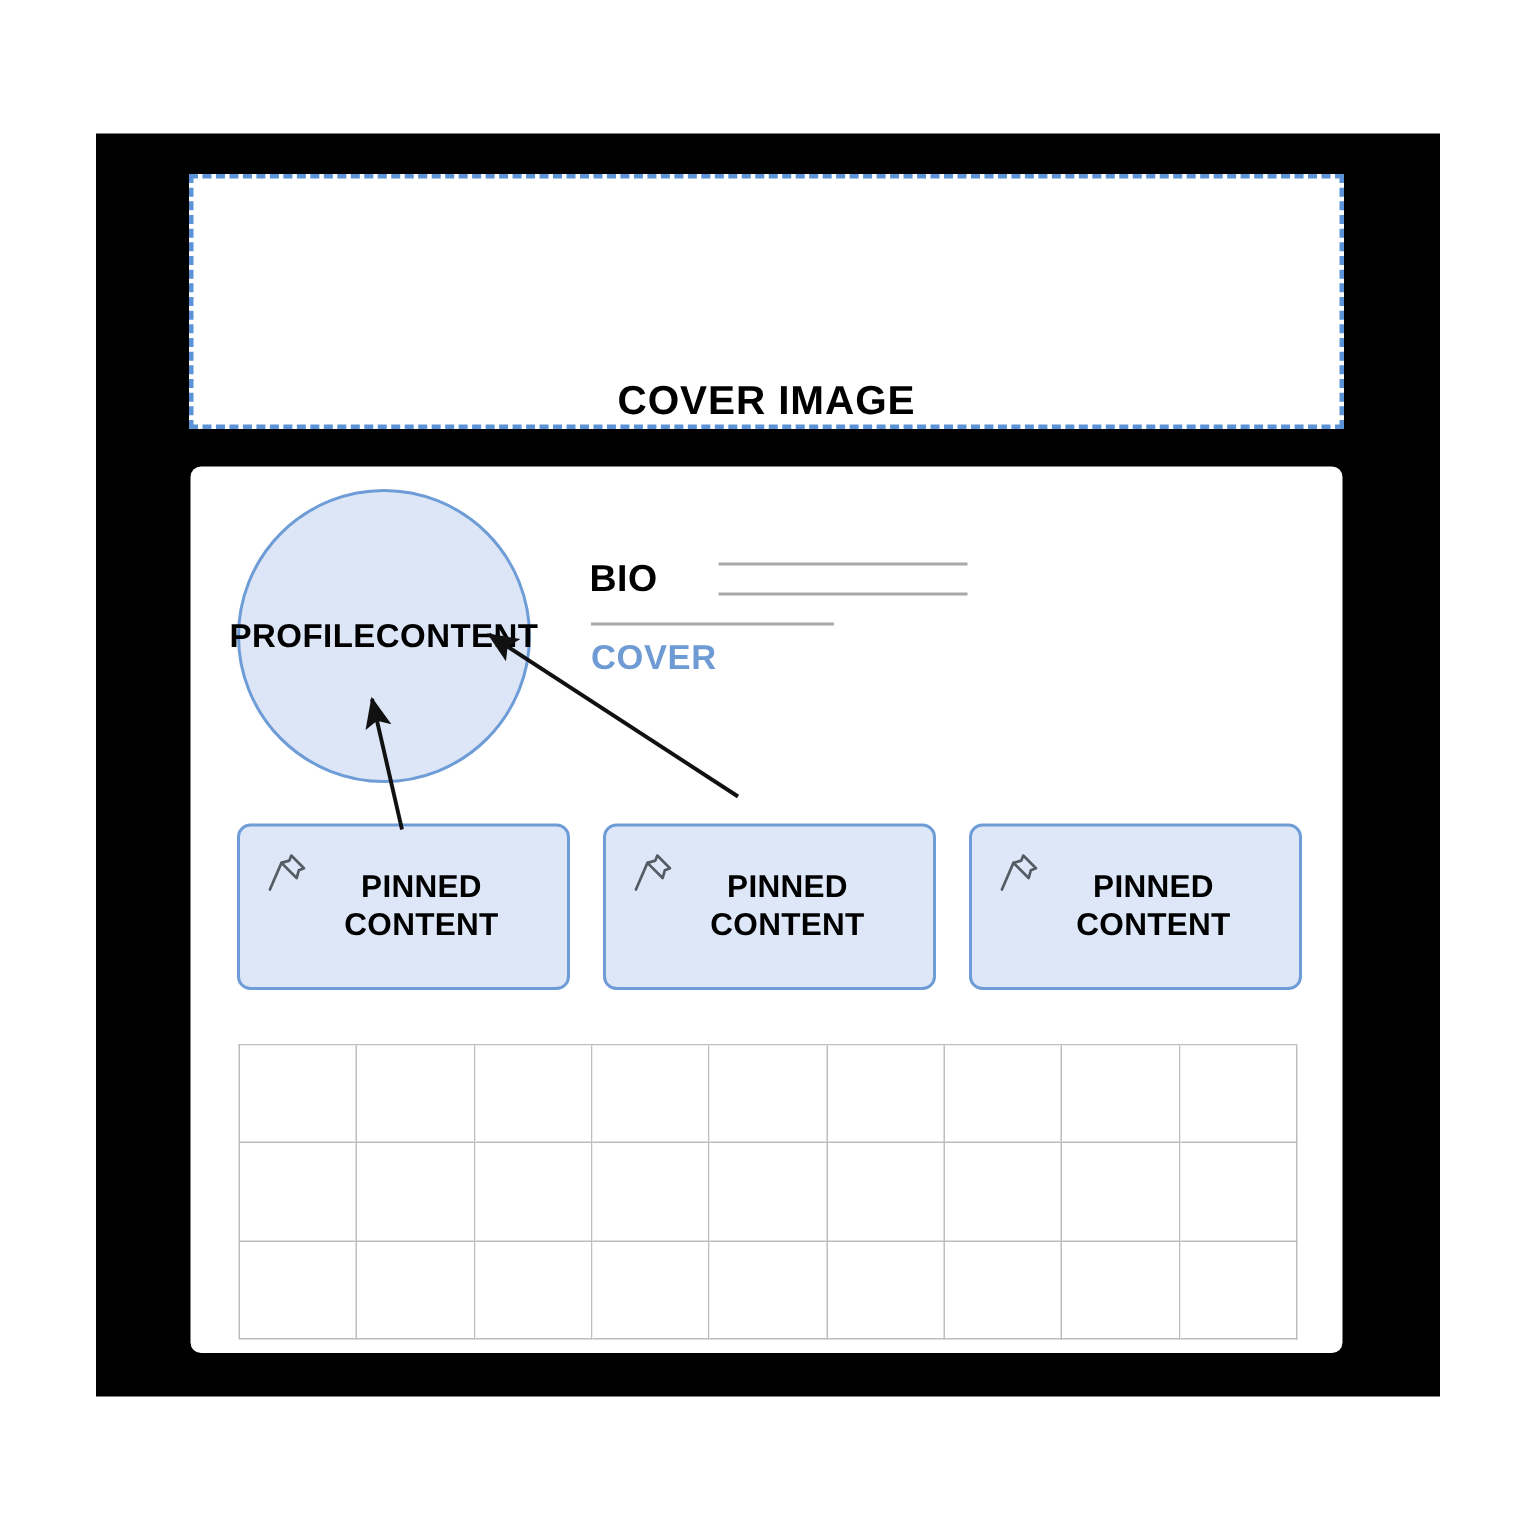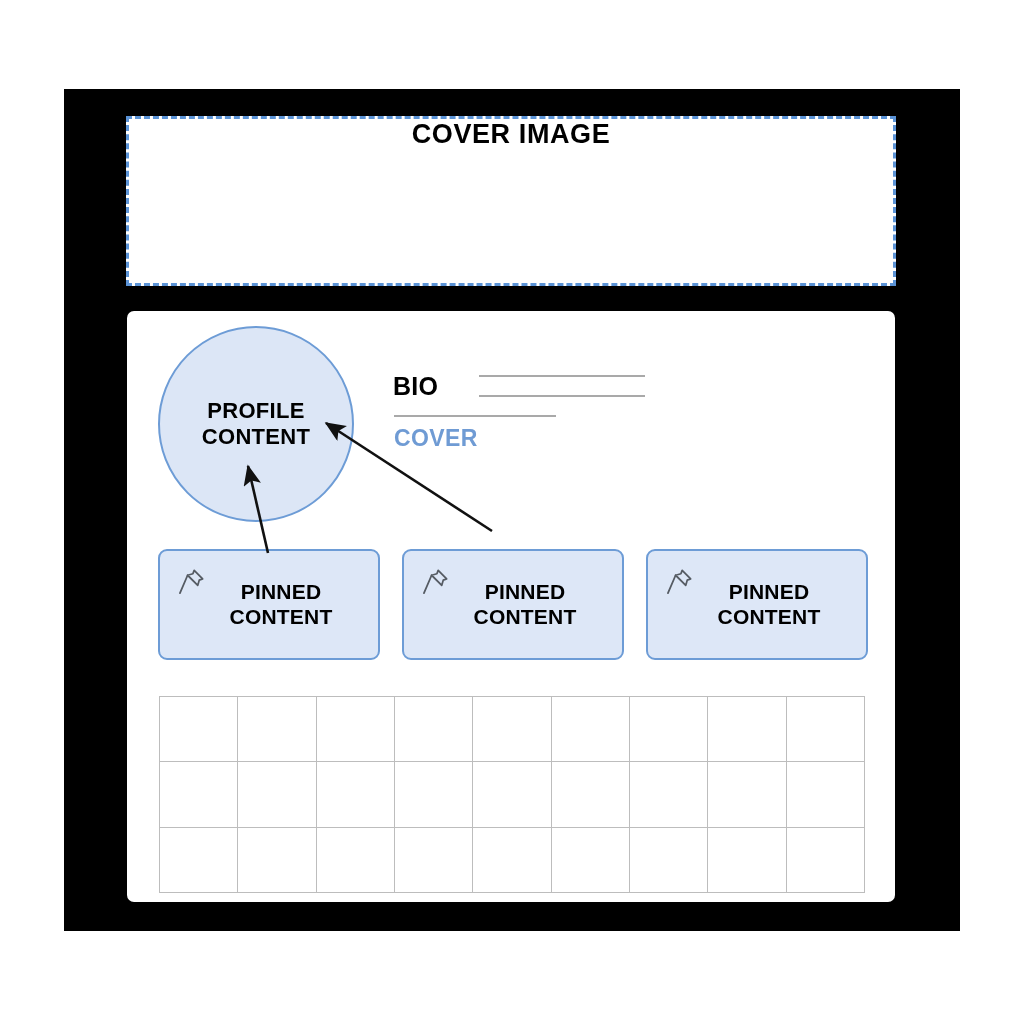--- a/index.html
+++ b/index.html
@@ -31,21 +31,21 @@
   #cover-image {
     position: absolute;
     left: 126px;
     top: 116px;
     width: 770px;
     height: 170px;
     background: #ffffff;
     border: 3px dashed #5b93d6;
     box-sizing: border-box;
     display: flex;
-    align-items: flex-start;
+    align-items: flex-end;
     justify-content: center;
   }
   #cover-image-label {
     font-size: 27px;
     font-weight: bold;
     letter-spacing: 0.6px;
     color: #000000;
   }
 
   
@@ -65,21 +65,20 @@
     position: absolute;
     left: 31px;
     top: 15px;
     width: 196px;
     height: 196px;
     border-radius: 50%;
     background: #dce6f6;
     border: 2.5px solid #6d9cd6;
     box-sizing: border-box;
     display: flex;
-    flex-direction: column;
     align-items: center;
     justify-content: center;
     line-height: 1.18;
   }
   #profile-picture span {
     font-size: 22px;
     font-weight: bold;
     color: #000000;
     letter-spacing: 0.3px;
   }

